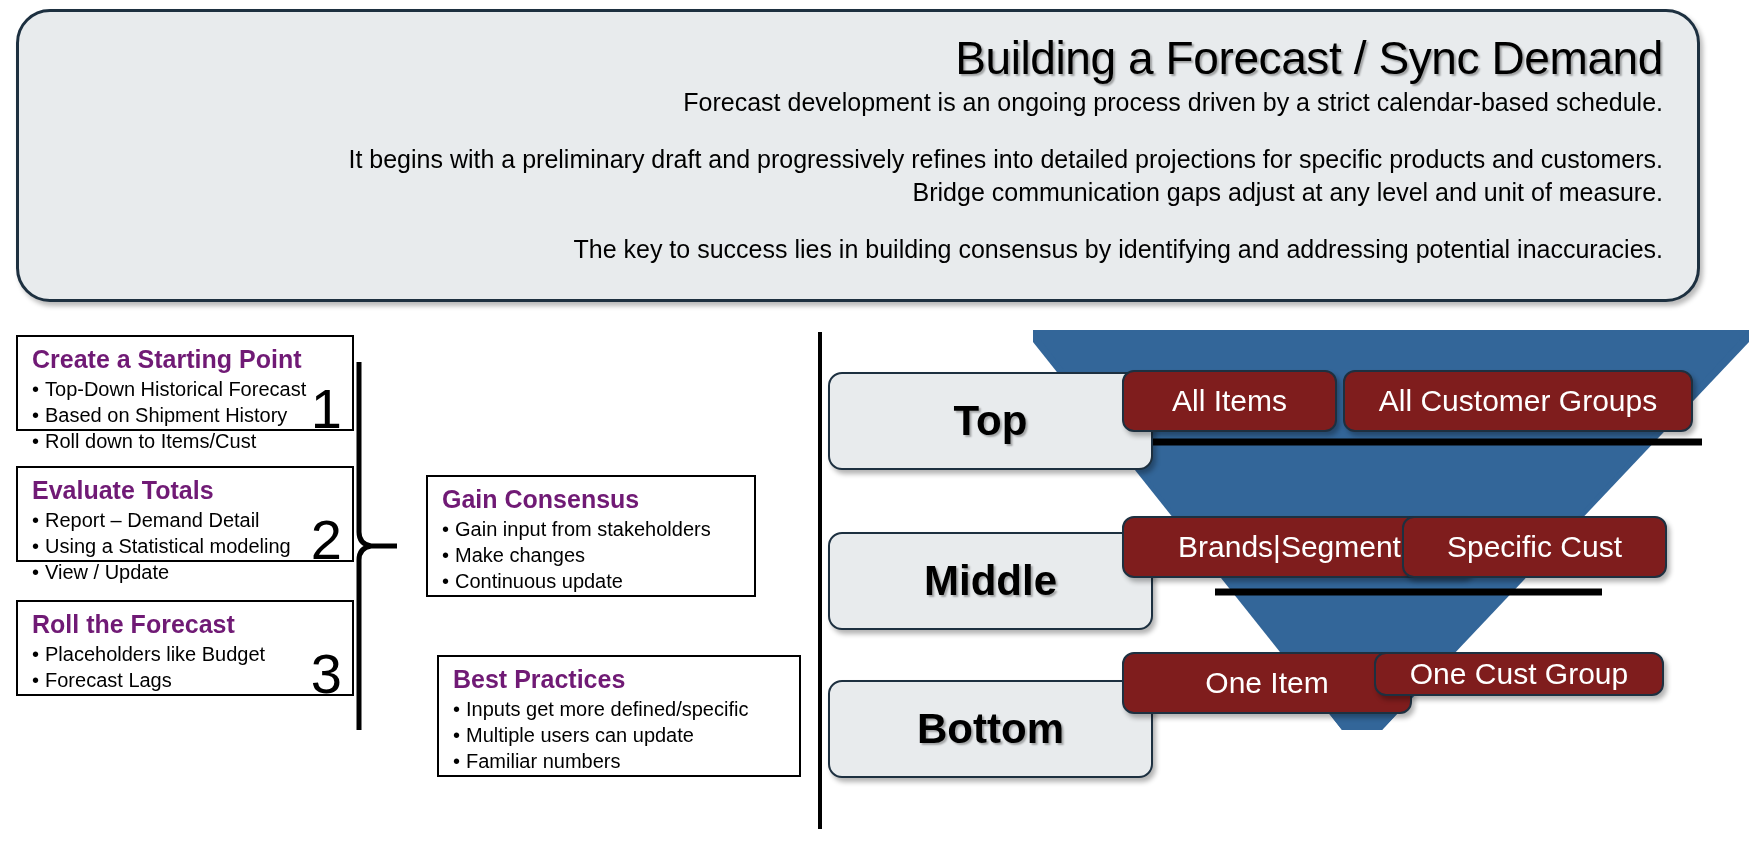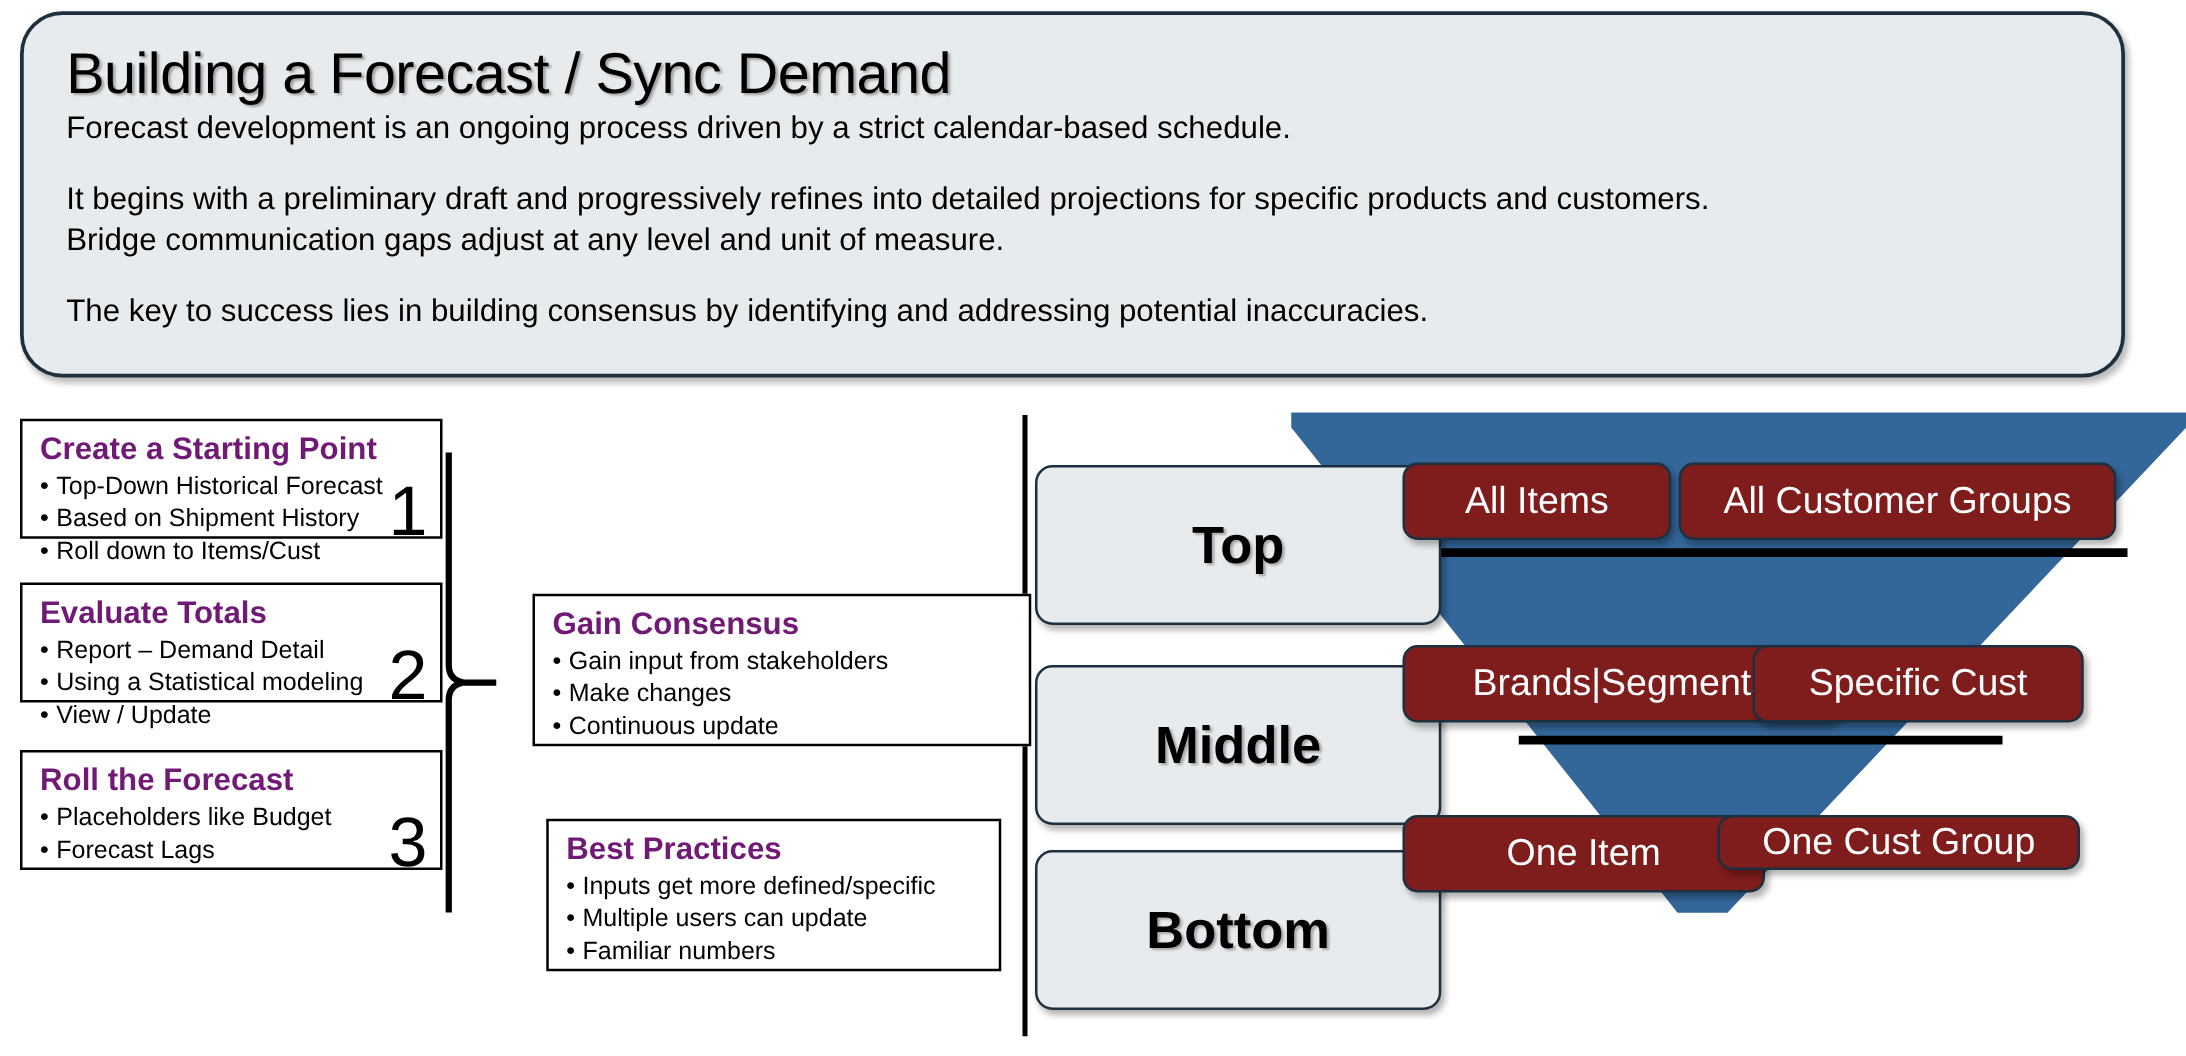--- a/index.html
+++ b/index.html
@@ -22,20 +22,21 @@
     left: 16px;
     top: 9px;
     width: 1684px;
     height: 293px;
     box-sizing: border-box;
     background: #e8ebed;
     border: 3px solid #1d3040;
     border-radius: 34px;
     padding: 22px 34px 0 34px;
     box-shadow: 3px 4px 5px rgba(0,0,0,0.28);
+    text-align: right;
   }
   .header-title {
     font-size: 46px;
     font-weight: 400;
     line-height: 1.05;
     color: #000;
     margin: 0 0 4px 0;
     letter-spacing: -0.4px;
     text-shadow: 2px 2px 2px rgba(0,0,0,0.32);
   }
@@ -96,21 +97,21 @@
     line-height: 1;
     color: #000;
     font-weight: 400;
   }
 
   #box-step1 { left: 16px;  top: 335px; width: 338px; height: 96px; }
   #box-step2 { left: 16px;  top: 466px; width: 338px; height: 96px; }
   #box-step3 { left: 16px;  top: 600px; width: 338px; height: 96px; }
 
   
-  #box-consensus { left: 426px; top: 475px; width: 399px; height: 122px; }
+  #box-consensus { left: 426px; top: 475px; width: 330px; height: 122px; }
   #box-practices { left: 437px; top: 655px; width: 364px; height: 122px; }
   #box-consensus .box-title, #box-practices .box-title { font-size: 25px; }
   #box-consensus li, #box-practices li { font-size: 20px; }
 
   
   .brace {
     position: absolute;
     left: 355px;
     top: 362px;
     width: 46px;
@@ -129,21 +130,21 @@
     position: absolute;
     left: 0;
     top: 0;
   }
 
   
   .level-label {
     position: absolute;
     box-sizing: border-box;
     width: 325px;
-    height: 128px;
+    height: 98px;
     background: #e8ebed;
     border: 2px solid #1d3040;
     border-radius: 14px;
     box-shadow: 3px 4px 5px rgba(0,0,0,0.30);
     display: flex;
     align-items: center;
     justify-content: center;
     font-size: 42px;
     font-weight: bold;
     color: #000;

